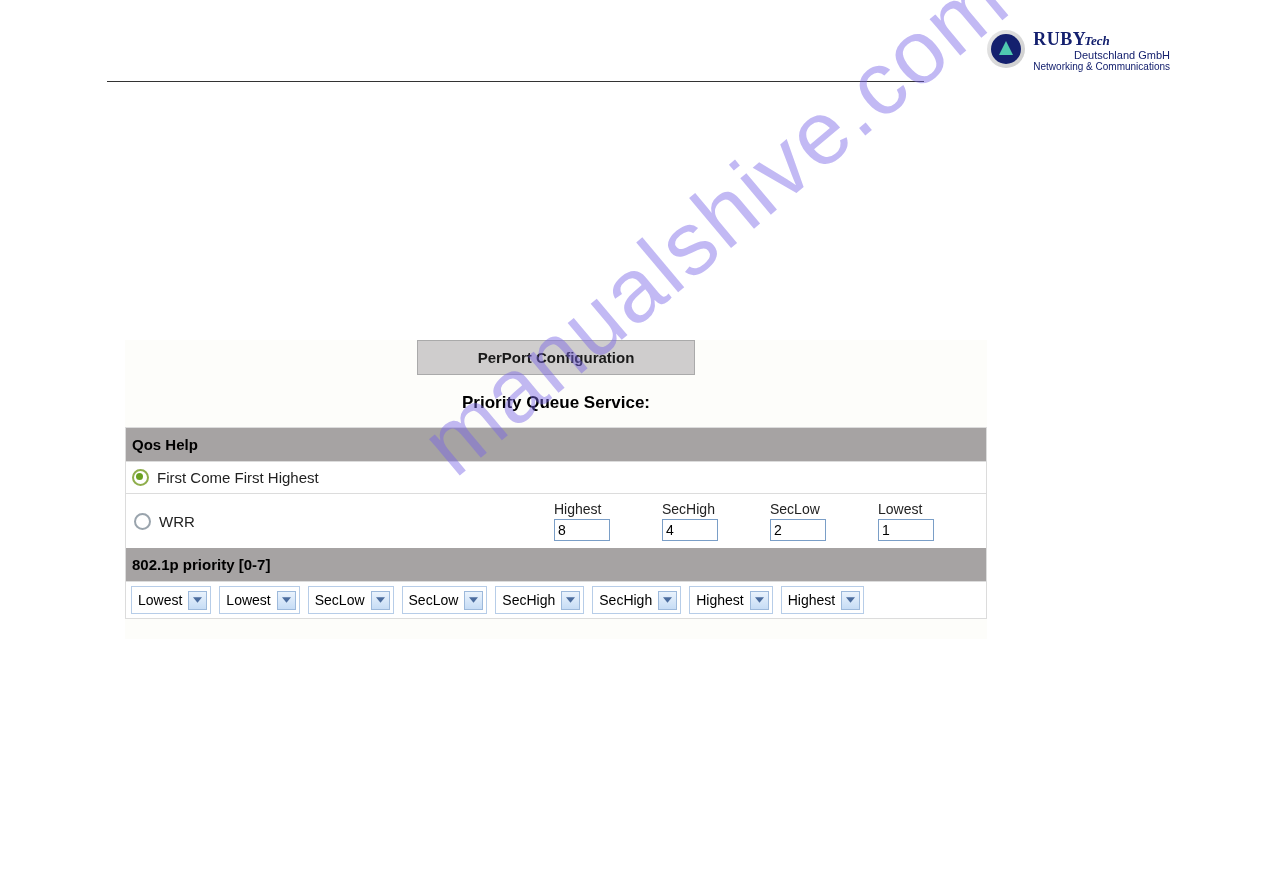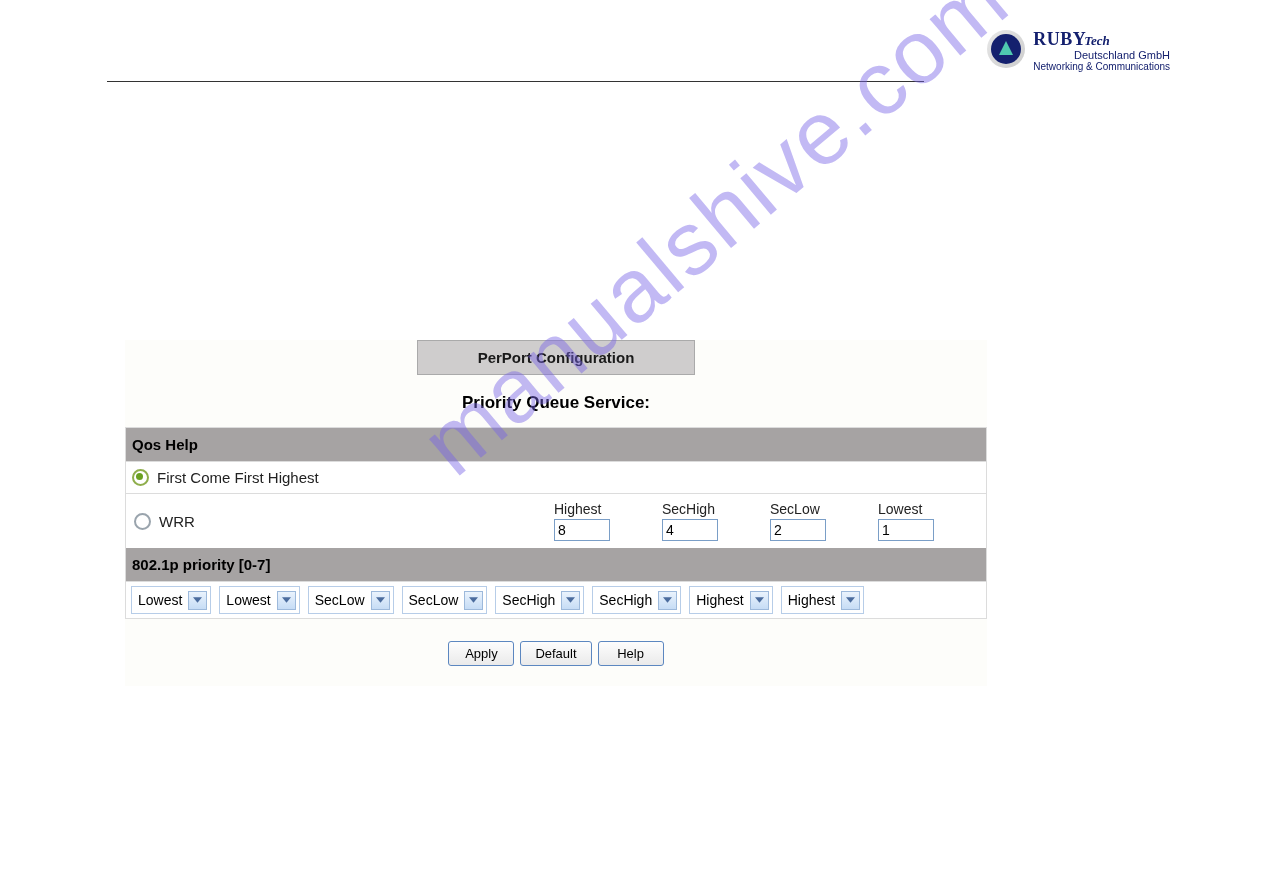--- a/index.html
+++ b/index.html
@@ -404,19 +404,14 @@
         <span class="sel-text">Highest</span>
         <span class="chevron">
             <svg class="chev-svg" viewBox="0 0 10 6">
               <path d="M0 0 L5 6 L10 0 Z" fill="#4b6c9e"></path>
             </svg>
           </span>
       </div>
     </div>
   </div>
 
-  <div class="actions">
-    <button class="btn">Apply</button>
-    <button class="btn">Default</button>
-    <button class="btn">Help</button>
-  </div>
 
 </div>
 
 </body></html>

